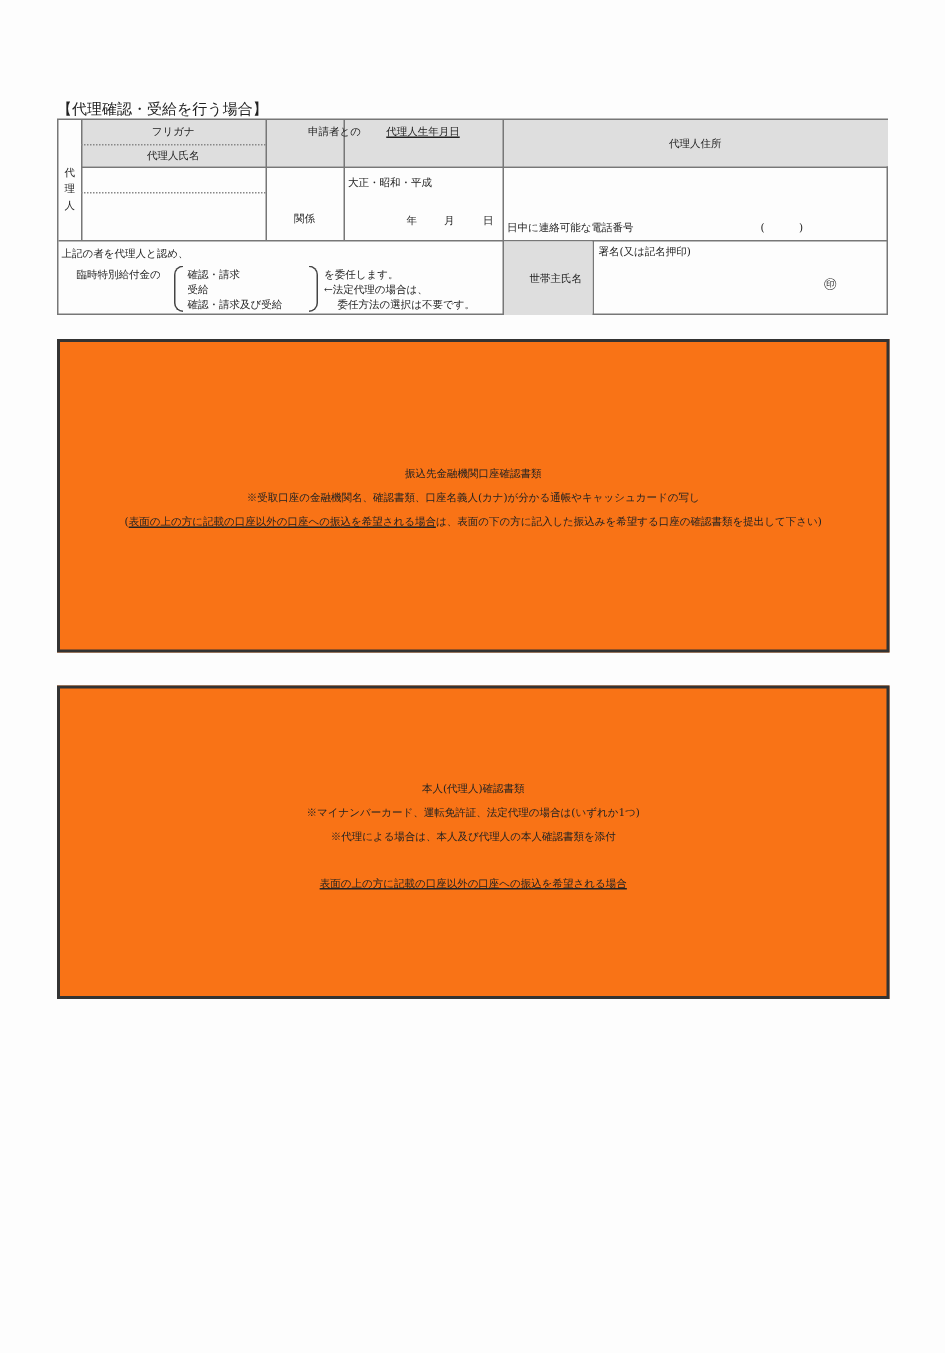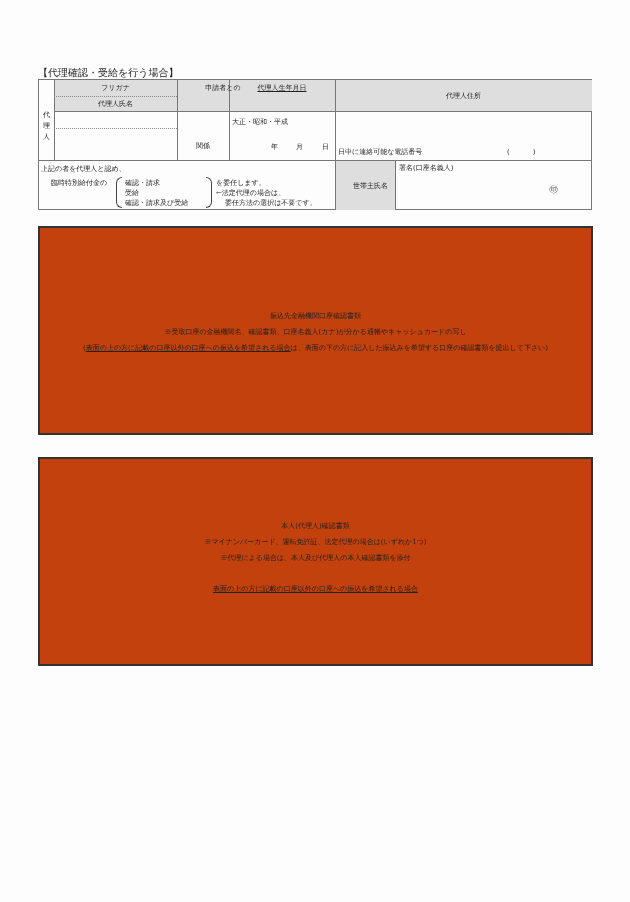--- a/index.html
+++ b/index.html
@@ -8,21 +8,21 @@
   .abs { position:absolute; }
   .title { left:38px; top:66px; font-size:10px; }
   .tbl { left:38px; top:79px; width:554px; height:131px; border:1px solid #777; box-sizing:border-box; }
   .cell { position:absolute; box-sizing:border-box; }
   .hdr { background:#dedede; }
   .vline { position:absolute; width:0; border-left:1px solid #777; }
   .hline { position:absolute; height:0; border-top:1px solid #777; }
   .dline { position:absolute; height:0; border-top:1px dotted #888; }
   .ctr { display:flex; align-items:center; justify-content:center; text-align:center; }
   .vert { display:flex; flex-direction:column; align-items:center; line-height:11px; }
-  .box { border:2px solid #333; box-sizing:border-box; background:#c2410c; }
+  .box { border:2px solid #333; box-sizing:border-box; background:#f97316; }
   .boxtext { position:absolute; left:0; right:0; text-align:center; font-size:7px; white-space:nowrap; }
   u { text-decoration:underline; text-underline-offset:1px; }
   .bracket { position:absolute; width:6px; border:1px solid #444; box-sizing:border-box; }
 </style>
 </head>
 <body>
 
 <div class="abs title">【代理確認・受給を行う場合】</div>
 
 <div class="abs tbl">
@@ -69,21 +69,21 @@
   <div class="bracket" style="left:77px;top:97px;height:31px;border-right:none;border-radius:6px 0 0 6px;"></div>
   <div class="cell" style="left:86px;top:98px;">確認・請求</div>
   <div class="cell" style="left:86px;top:108px;">受給</div>
   <div class="cell" style="left:86px;top:118px;">確認・請求及び受給</div>
   <div class="bracket" style="left:167px;top:97px;height:31px;border-left:none;border-radius:0 6px 6px 0;"></div>
   <div class="cell" style="left:177px;top:98px;">を委任します。</div>
   <div class="cell" style="left:177px;top:108px;">←法定代理の場合は、</div>
   <div class="cell" style="left:186px;top:118px;">委任方法の選択は不要です。</div>
 
   <div class="cell ctr" style="left:297px;top:81px;width:69px;height:49px;">世帯主氏名</div>
-  <div class="cell" style="left:360px;top:83px;">署名(口座名義人)</div>
+  <div class="cell" style="left:360px;top:83px;">署名(又は記名押印)</div>
   <div class="cell" style="left:357px;top:81px;width:195px;height:48px;"></div>
   <div class="cell" style="left:510px;top:103px;font-size:9px;">㊞</div>
 </div>
 
 <div class="abs box" style="left:38px;top:226px;width:555px;height:209px;">
   <div class="boxtext" style="top:83px;">振込先金融機関口座確認書類</div>
   <div class="boxtext" style="top:99px;">※受取口座の金融機関名、確認書類、口座名義人(カナ)が分かる通帳やキャッシュカードの写し</div>
   <div class="boxtext" style="top:115px;"><span>(</span><u>表面の上の方に記載の口座以外の口座への振込を希望される場合</u><span>は、表面の下の方に記入した振込みを希望する口座の確認書類を提出して下さい)</span></div>
 </div>
 

